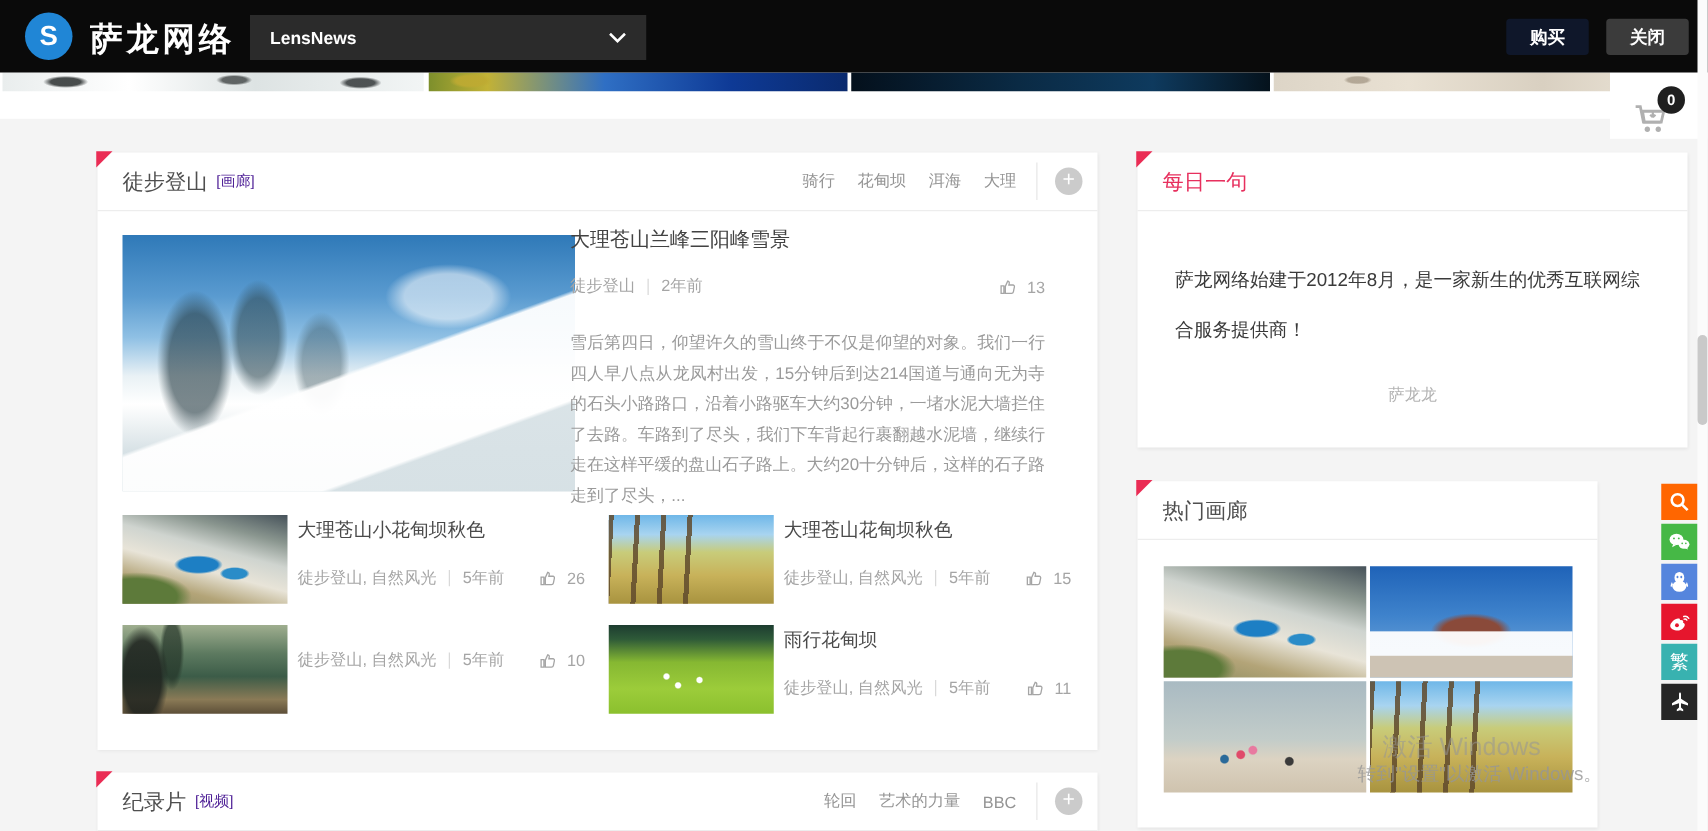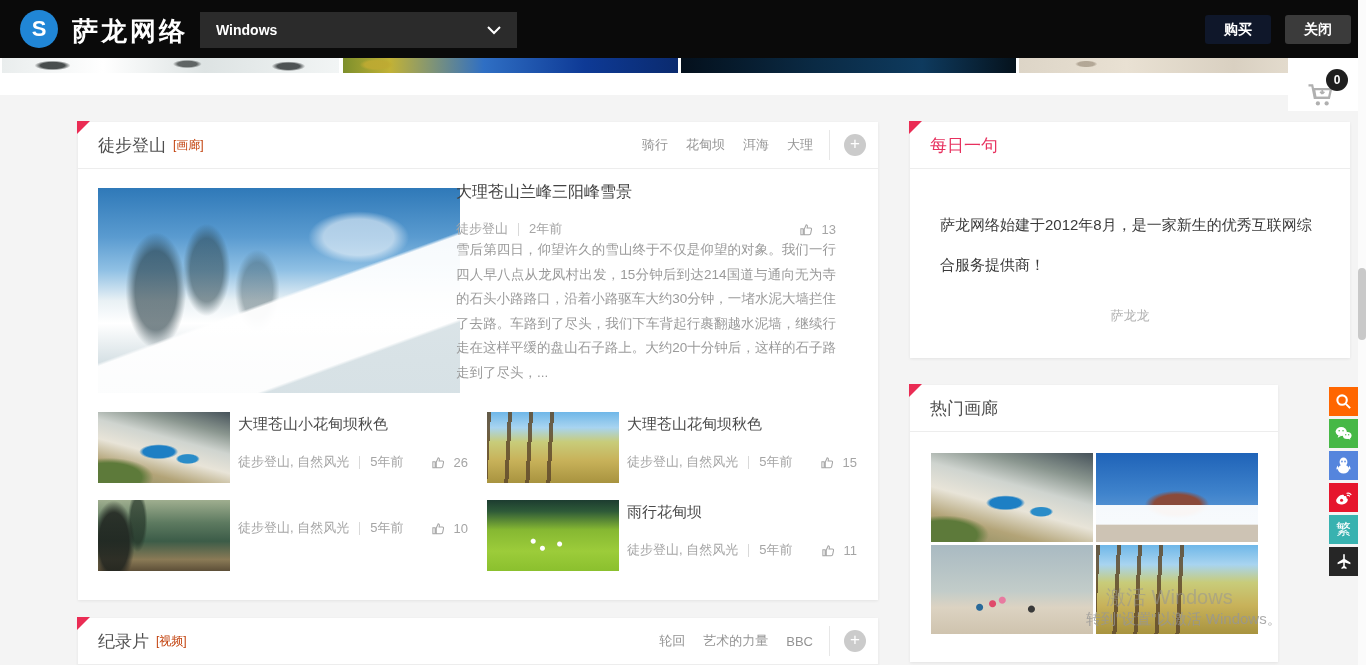--- a/index.html
+++ b/index.html
@@ -42,21 +42,21 @@
   .cart-badge { position:absolute; left:20px; top:-11px; width:22px; height:22px; border-radius:50%; background:#1f1f1f;
     color:#fff; font-size:12px; font-weight:bold; display:flex; align-items:center; justify-content:center; }
 
   
   .card { position:absolute; background:#fff; box-shadow:0 1px 3px rgba(0,0,0,.07); }
   .corner { position:absolute; left:-1px; top:-1px; width:0; height:0;
     border-top:13px solid #ea2c54; border-right:13px solid transparent; z-index:2; }
   .card-head { position:relative; height:47px; border-bottom:1px solid #ededed;
     display:flex; align-items:center; padding:0 12px 0 20px; }
   .card-title { font-size:17px; color:#4f4f4f; }
-  .card-sub { font-size:12px; color:#c2410c; margin-left:7px; }
+  .card-sub { font-size:12px; color:#4c1d95; margin-left:7px; }
   .head-tags { margin-left:auto; display:flex; align-items:center; gap:18px; }
   .head-tag { font-size:13px; color:#949494; cursor:pointer; }
   .head-div { width:1px; height:30px; background:#e7e7e7; margin-left:16px; }
   .plus-btn { width:22px; height:22px; border-radius:50%; background:#cbcbcb; color:#fff; margin-left:14px;
     font-size:17px; line-height:20px; text-align:center; cursor:pointer; }
 
   .card-main1 { left:78px; top:122px; width:800px; height:478px; }
   .card-main2 { left:78px; top:618px; width:800px; height:60px; }
   .card-side1 { left:910px; top:122px; width:440px; height:236px; }
   .card-side2 { left:910px; top:385px; width:368px; height:277px; }
@@ -68,21 +68,21 @@
     radial-gradient(ellipse 36px 70px at 30% 40%, rgba(44,68,76,.55) 0 45%, transparent 66%),
     radial-gradient(ellipse 34px 62px at 44% 50%, rgba(52,76,84,.4) 0 45%, transparent 66%),
     radial-gradient(ellipse 70px 36px at 72% 24%, rgba(255,255,255,.55) 0 50%, transparent 72%),
     linear-gradient(180deg,#2f79b8 0%,#5a9bd0 24%,#8fc0e4 40%,#e9f1f5 55%,#ffffff 66%,#d8e2e6 84%,#bfd0d6 100%); }
   .feat-body { position:absolute; left:378px; top:60px; width:380px; }
   .feat-title { font-size:16px; color:#424242; cursor:pointer; }
   .meta-row { display:flex; align-items:center; font-size:13px; color:#a5a5a5; }
   .feat-body .meta-row { margin-top:17px; }
   .meta-sep { width:1px; height:13px; background:#d9d9d9; margin:0 10px; }
   .likes { margin-left:auto; display:flex; align-items:center; gap:8px; color:#a5a5a5; font-size:13px; cursor:pointer; }
-  .feat-excerpt { font-size:13.5px; color:#9a9a9a; line-height:24.6px; text-align:justify; }
+  .feat-excerpt { margin-top:24px; font-size:13.5px; color:#9a9a9a; line-height:24.6px; text-align:justify; }
 
   
   .sub-item { position:absolute; width:371px; height:71px; cursor:pointer; }
   .pa { left:20px;  top:290px; } .pb { left:409px; top:290px; }
   .pc { left:20px;  top:378px; } .pd { left:409px; top:378px; }
   .sub-thumb { position:absolute; left:0; top:0; width:132px; height:71px; }
   .sub-body { position:absolute; left:140px; top:0; right:1px; }
   .sub-title { font-size:15px; color:#4a4a4a; margin-top:3px; }
   .sub-body .meta-row { margin-top:19px; }
 
@@ -146,21 +146,21 @@
 <body>
 
 <div class="page">
 
   <header class="topbar">
     <div class="logo-circle">
       <span>S</span>
     </div>
     <div class="brand">萨龙网络</div>
     <div class="nav-select">
-      <span>Windows</span>
+      <span>LensNews</span>
       <svg width="14" height="9" viewBox="0 0 14 9">
         <polyline points="1,1 7,7 13,1" fill="none" stroke="#ffffff" stroke-width="2"></polyline>
       </svg>
     </div>
     <button class="btn-buy">购买</button>
     <button class="btn-close">关闭</button>
   </header>
 
   <div class="white-band"></div>
   <div class="right-white"></div>

